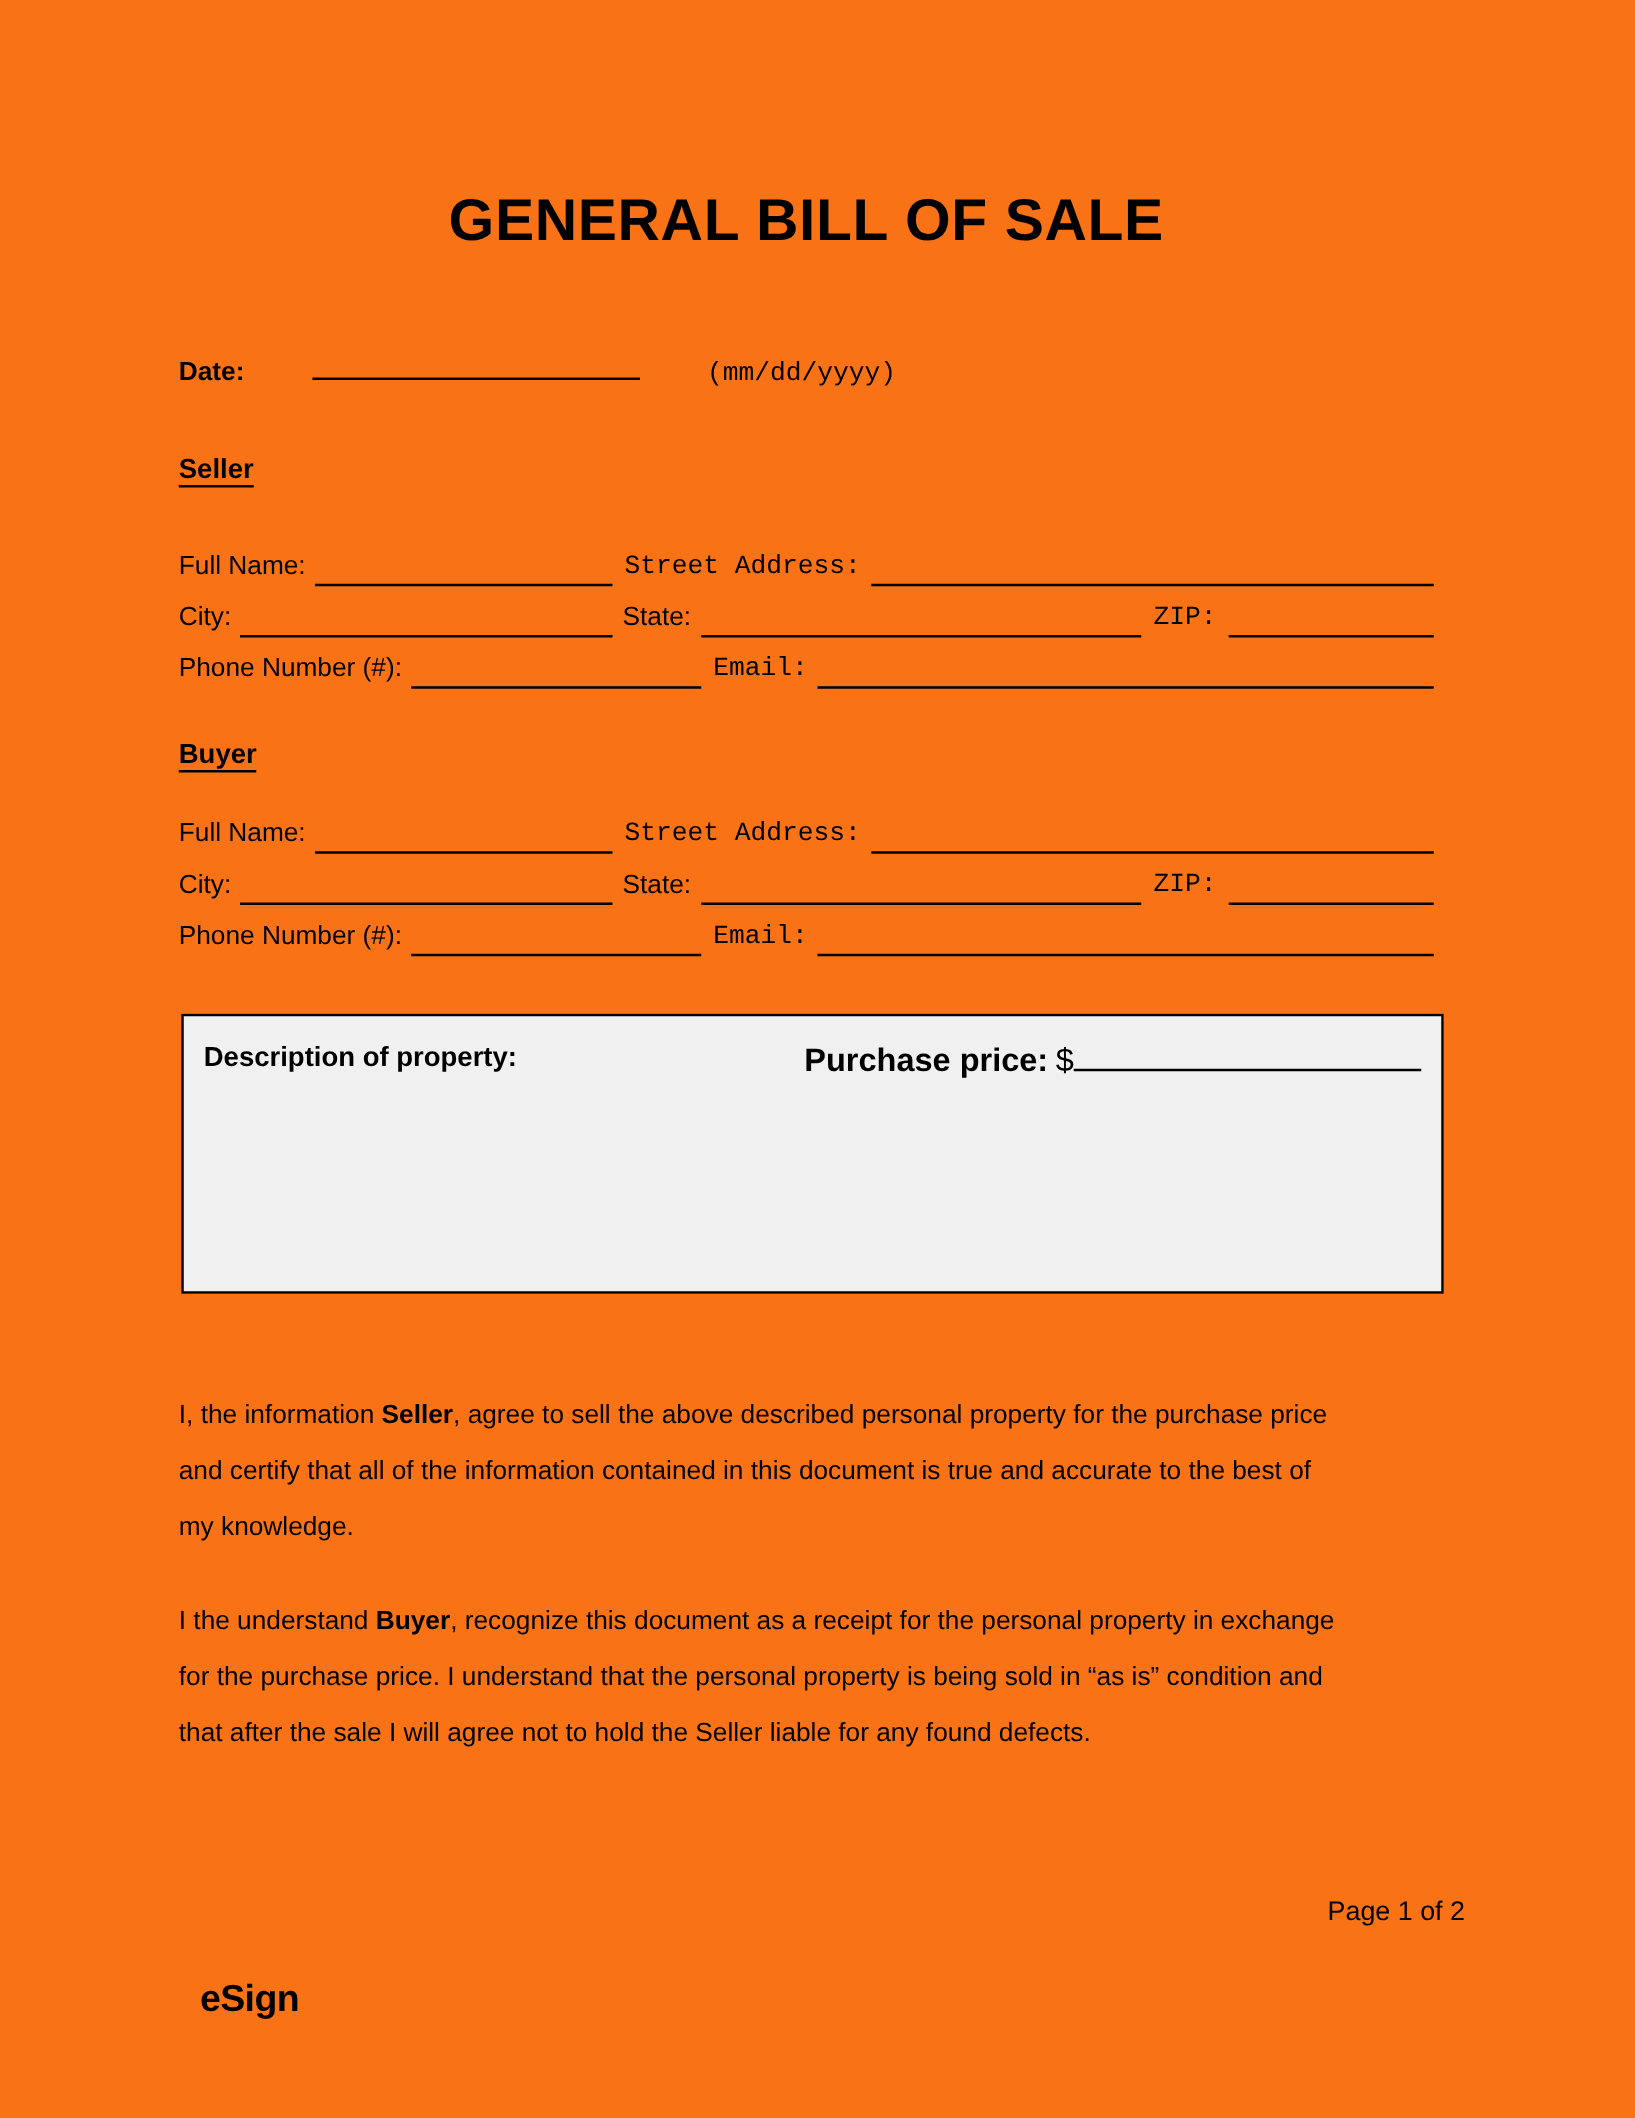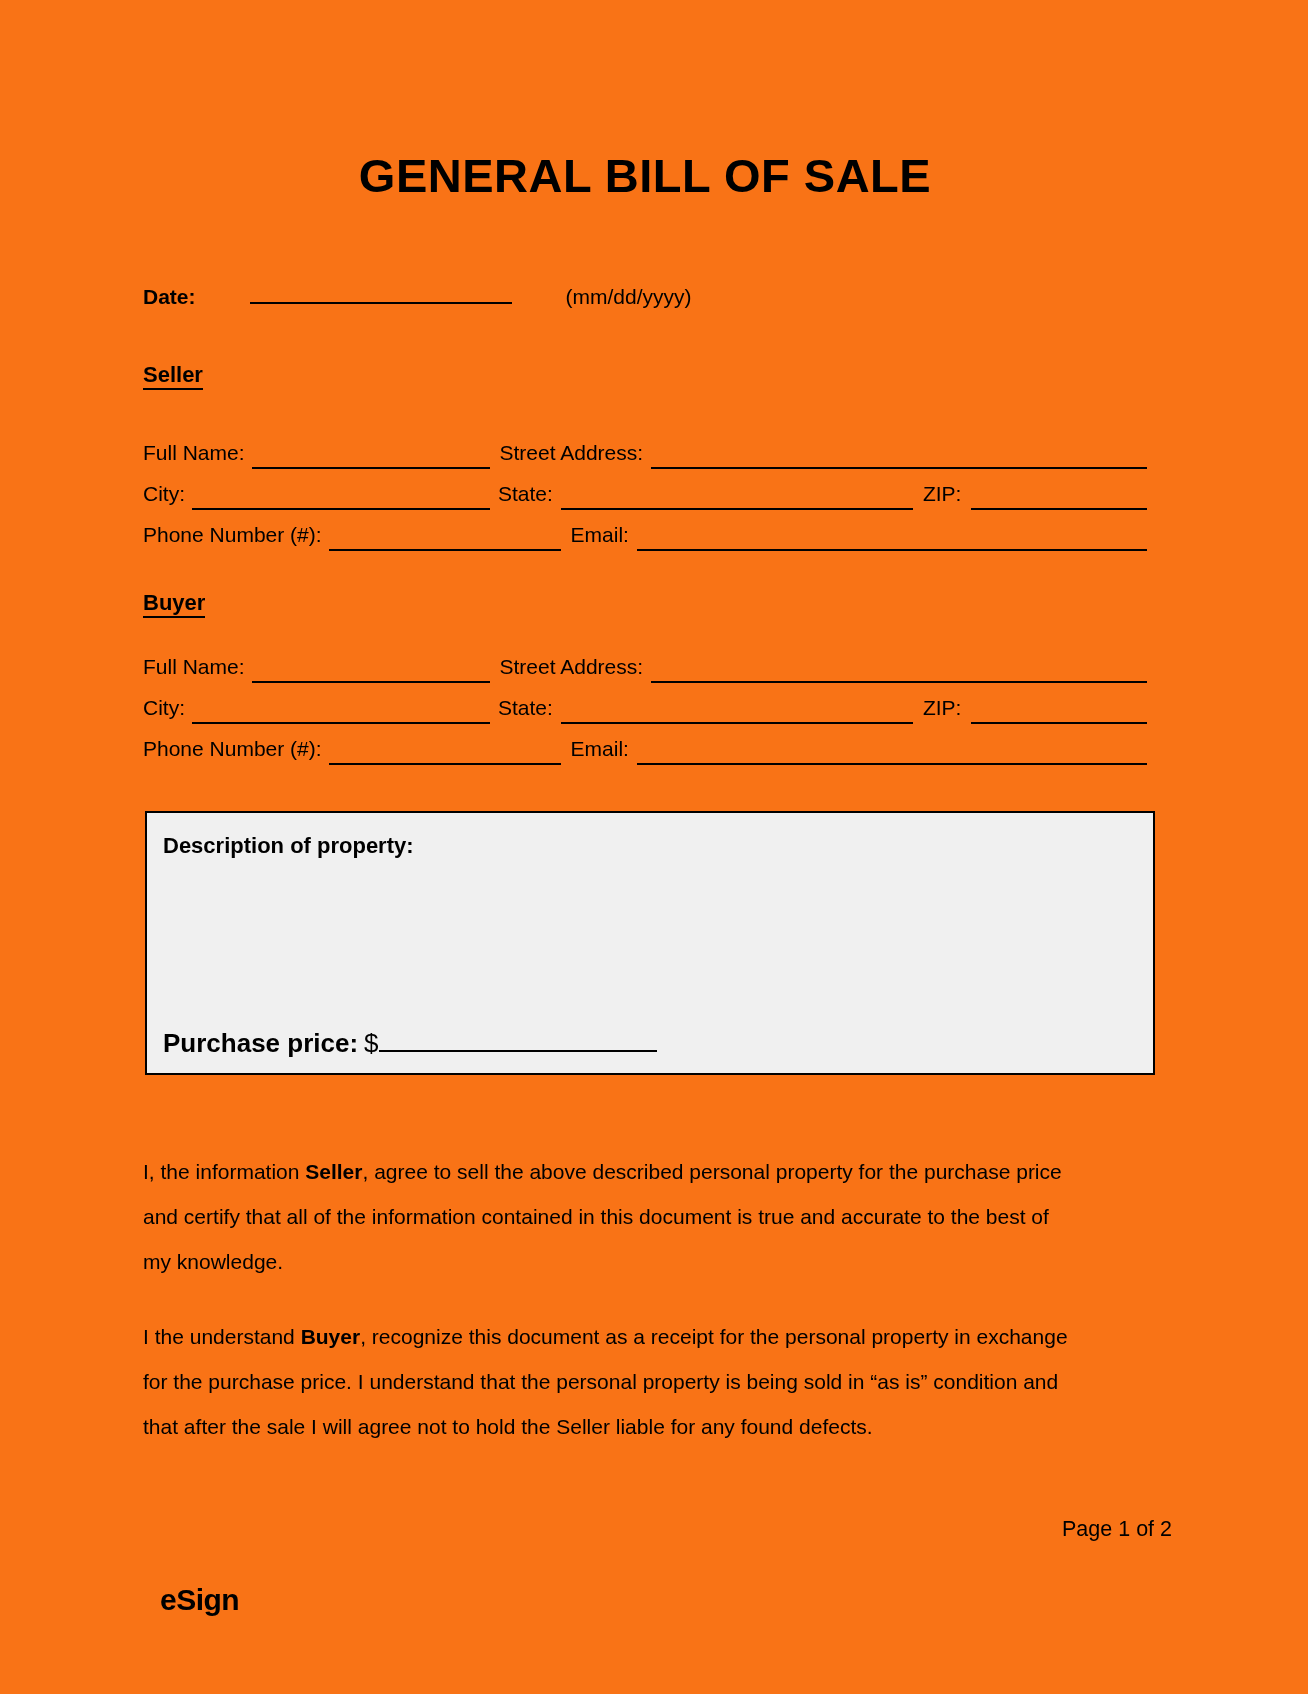--- a/index.html
+++ b/index.html
@@ -26,43 +26,43 @@
   .date-row { margin-top:82px; display:flex; align-items:baseline; height:26px;gap:44px; }
   .lbl { white-space:nowrap; }
   .b { font-weight:bold; }
   .fline {
     display:inline-block;
     height:18px;
     border-bottom:2px solid #000;
     margin-bottom:-4px;
   }
   .flex1 { flex:1 1 auto; }
-  .ml8 { margin-left:8px; }  .ml10 { margin-left:10px; }
+  .ml8 { margin-left:8px; }  .ml10 { margin-left:10px;font-family:Liberation Mono, monospace; }
   .mr7 { margin-right:7px; } .mr8 { margin-right:8px; } .mr10 { margin-right:10px; }
 
   .ln-date     { width:262px; }
   .ln-fullname { width:238px; }
   .ln-city     { width:298px; }
   .ln-state    { width:352px; }
   .ln-phone    { width:232px; }
   .ln-price    { width:278px; }
 
   .sec-h { margin-top:52px; font-size:22px; font-weight:bold; line-height:26px; }
   .sec-h .hul { border-bottom:2.5px solid #000; padding-bottom:1px; }
   .rows-a { margin-top:36px; }
   .rows-b { margin-top:22px; }
   .sec-h.buyer { margin-top:43px; }
 
   .desc-box {
     margin-top:50px; margin-left:2px;
     box-sizing:border-box;
-    width:1010px; height:264px;
+    width:1010px; height:224px;
     background:#f0f0f0;
     border:2px solid #000000;
-    display:flex; flex-direction:column; justify-content:space-between;
+    display:flex; justify-content:space-between;
     padding:20px 16px 14px 16px;
   }
   .desc-label { font-size:22px; font-weight:bold; }
   .price-row { display:flex; align-items:baseline; font-size:26px; }
   .price-row .cur { font-weight:normal; margin-left:6px; }
 
   .para { width:932px; line-height:45px; margin:30px 0 0 0; }
   .para.first { margin-top:74px; }
 
   .footer-brand {

